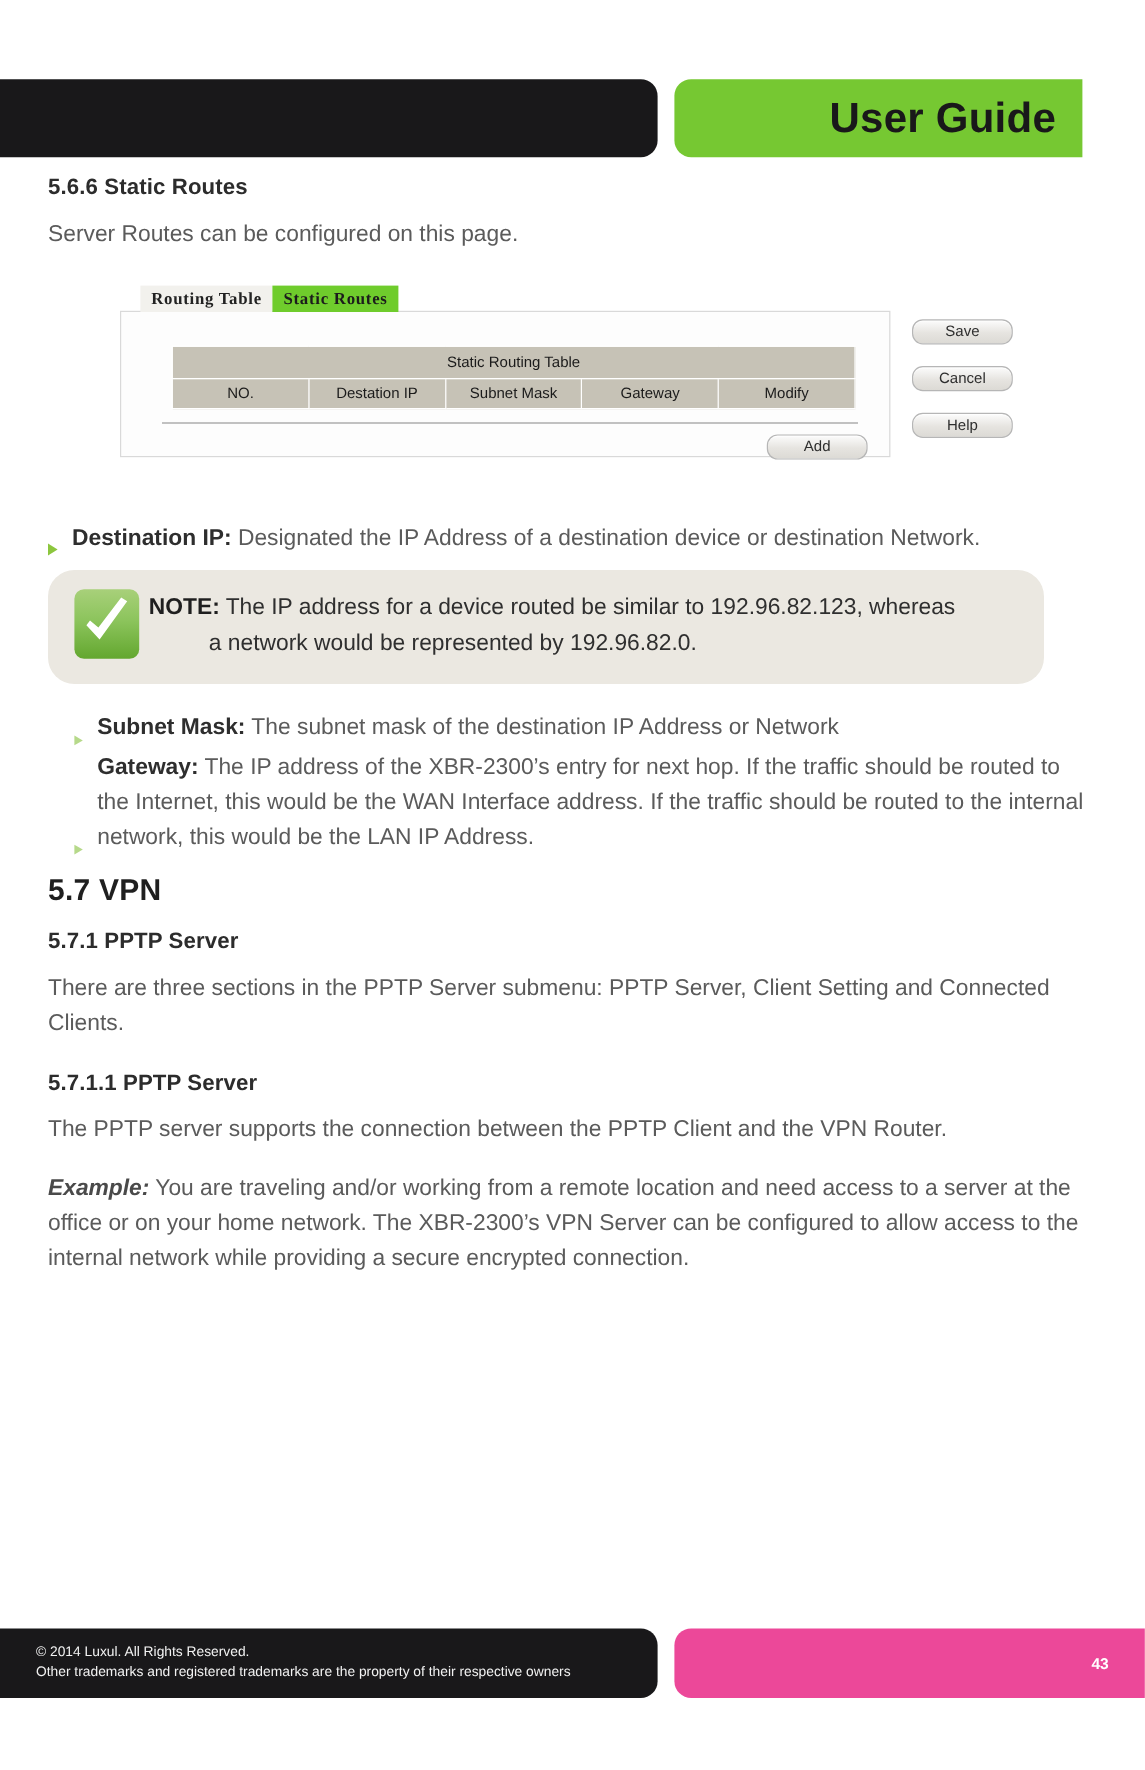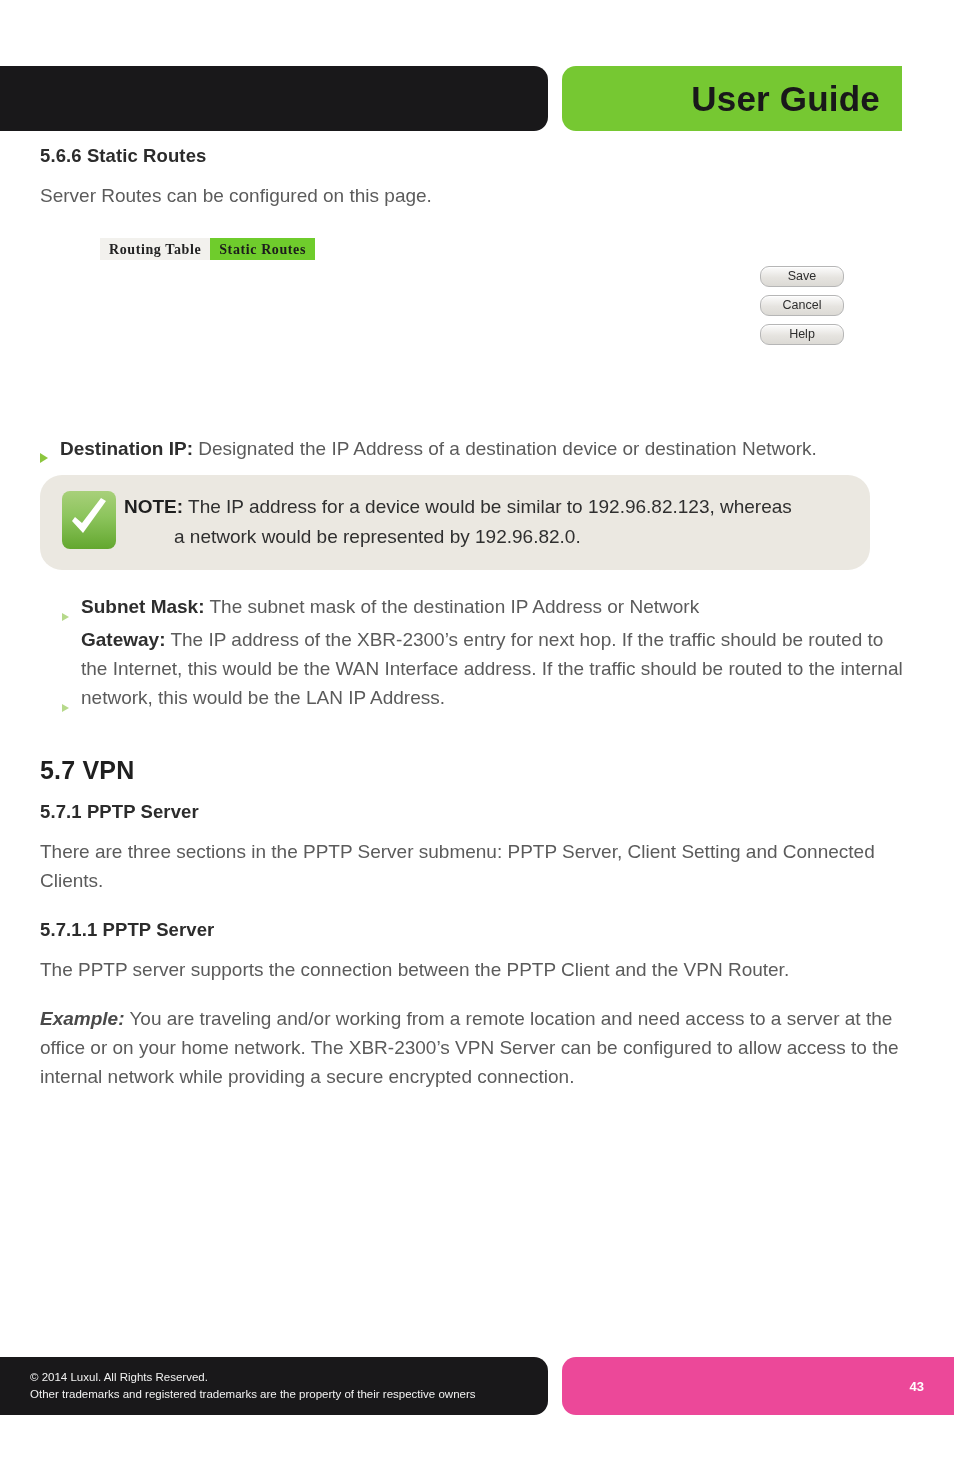--- a/index.html
+++ b/index.html
@@ -91,21 +91,21 @@
 
   
   .ui-shot {
     position: relative;
     margin: 28px 0 0 60px;
     width: 790px;
     height: 160px;
   }
   .ui-tabs {
     position: absolute;
-    left: 0;
+    left: 17px;
     top: 0;
     display: flex;
     align-items: stretch;
     height: 22px;
     z-index: 3;
   }
   .ui-tab {
     font-family: "Liberation Serif", serif;
     font-weight: bold;
     font-size: 14px;
@@ -160,21 +160,21 @@
     position: absolute;
     left: 538px;
     top: 102px;
   }
   .side-buttons {
     position: absolute;
     left: 660px;
     top: 28px;
     display: flex;
     flex-direction: column;
-    gap: 8px;
+    gap: 18px;
   }
   .ui-btn {
     display: inline-block;
     min-width: 58px;
     text-align: center;
     font-size: 12.5px;
     color: #2e2e2e;
     padding: 2px 12px 3px 12px;
     border: 1px solid #b6b6b6;
     border-radius: 9px;
@@ -313,20 +313,42 @@
   <h3 class="sec-head">5.6.6 Static Routes</h3>
   <p class="body-text">Server Routes can be configured on this page.</p>
 
   <div class="ui-shot">
 
     <div class="ui-tabs">
       <div class="ui-tab">Routing Table</div>
       <div class="ui-tab active">Static Routes</div>
     </div>
 
+    <div class="ui-panel">
+      <table class="routing-table">
+        <tbody>
+            <tr class="title-row">
+          <td colspan="5">Static Routing Table</td>
+        </tr>
+        <tr>
+          <td style="width:58px">NO.</td>
+          <td style="width:150px">Destation IP</td>
+          <td style="width:150px">Subnet Mask</td>
+          <td style="width:135px">Gateway</td>
+          <td style="width:90px">Modify</td>
+        </tr>
+      </tbody>
+        </table>
+
+      <div class="table-rule"></div>
+
+      <div class="btn-add">
+        <span class="ui-btn">Add</span>
+      </div>
+    </div>
 
     <div class="side-buttons">
       <span class="ui-btn">Save</span>
       <span class="ui-btn">Cancel</span>
       <span class="ui-btn">Help</span>
     </div>
   </div>
 
   <div class="bullet-row lvl1" style="margin-top:36px">
     <span class="tri-solid"></span>
@@ -335,40 +357,40 @@
     </div>
   </div>
 
   <div class="note-box">
     <div class="check-badge">
       <svg width="42" height="46" viewBox="0 0 42 46">
         <path d="M4 24 L15 36 L38 4 L33 1 L14 26 L7 20 Z" fill="#ffffff"></path>
       </svg>
     </div>
     <div class="note-text">
-      <b>NOTE:</b><span> The IP address for a device would be similar to 192.96.82.123, whereas</span><br>
+      <b>NOTE:</b><span> The IP address for a device routed be similar to 192.96.82.123, whereas</span><br>
       <span class="indent"></span><span>a network would be represented by 192.96.82.0.</span>
     </div>
   </div>
 
   <div class="bullet-row lvl2">
     <span class="tri-hollow"></span>
     <div class="bullet-text">
       <b>Subnet Mask:</b><span> The subnet mask of the destination IP Address or Network</span>
     </div>
   </div>
 
   <div class="bullet-row lvl2">
     <span class="tri-hollow"></span>
     <div class="bullet-text">
       <b>Gateway:</b><span> The IP address of the XBR-2300’s entry for next hop. If the traffic should be routed to the Internet, this would be the WAN Interface address. If the traffic should be routed to the internal network, this would be the LAN IP Address.</span>
     </div>
   </div>
 
-  <h2 class="sec-head-big" style="margin-top:44px">5.7 VPN</h2>
+  <h2 class="sec-head-big" style="margin-top:16px">5.7 VPN</h2>
 
   <h3 class="sec-head">5.7.1 PPTP Server</h3>
   <p class="body-text">There are three sections in the PPTP Server submenu: PPTP Server, Client Setting and Connected Clients.</p>
 
   <h3 class="sec-head" style="margin-top:24px">5.7.1.1 PPTP Server</h3>
   <p class="body-text">The PPTP server supports the connection between the PPTP Client and the VPN Router.</p>
 
   <p class="body-text" style="margin-top:20px">
     <span class="ital">Example:</span><span> You are traveling and/or working from a remote location and need access to a server at the office or on your home network. The XBR-2300’s VPN Server can be configured to allow access to the internal network while providing a secure encrypted connection.</span>
   </p>

